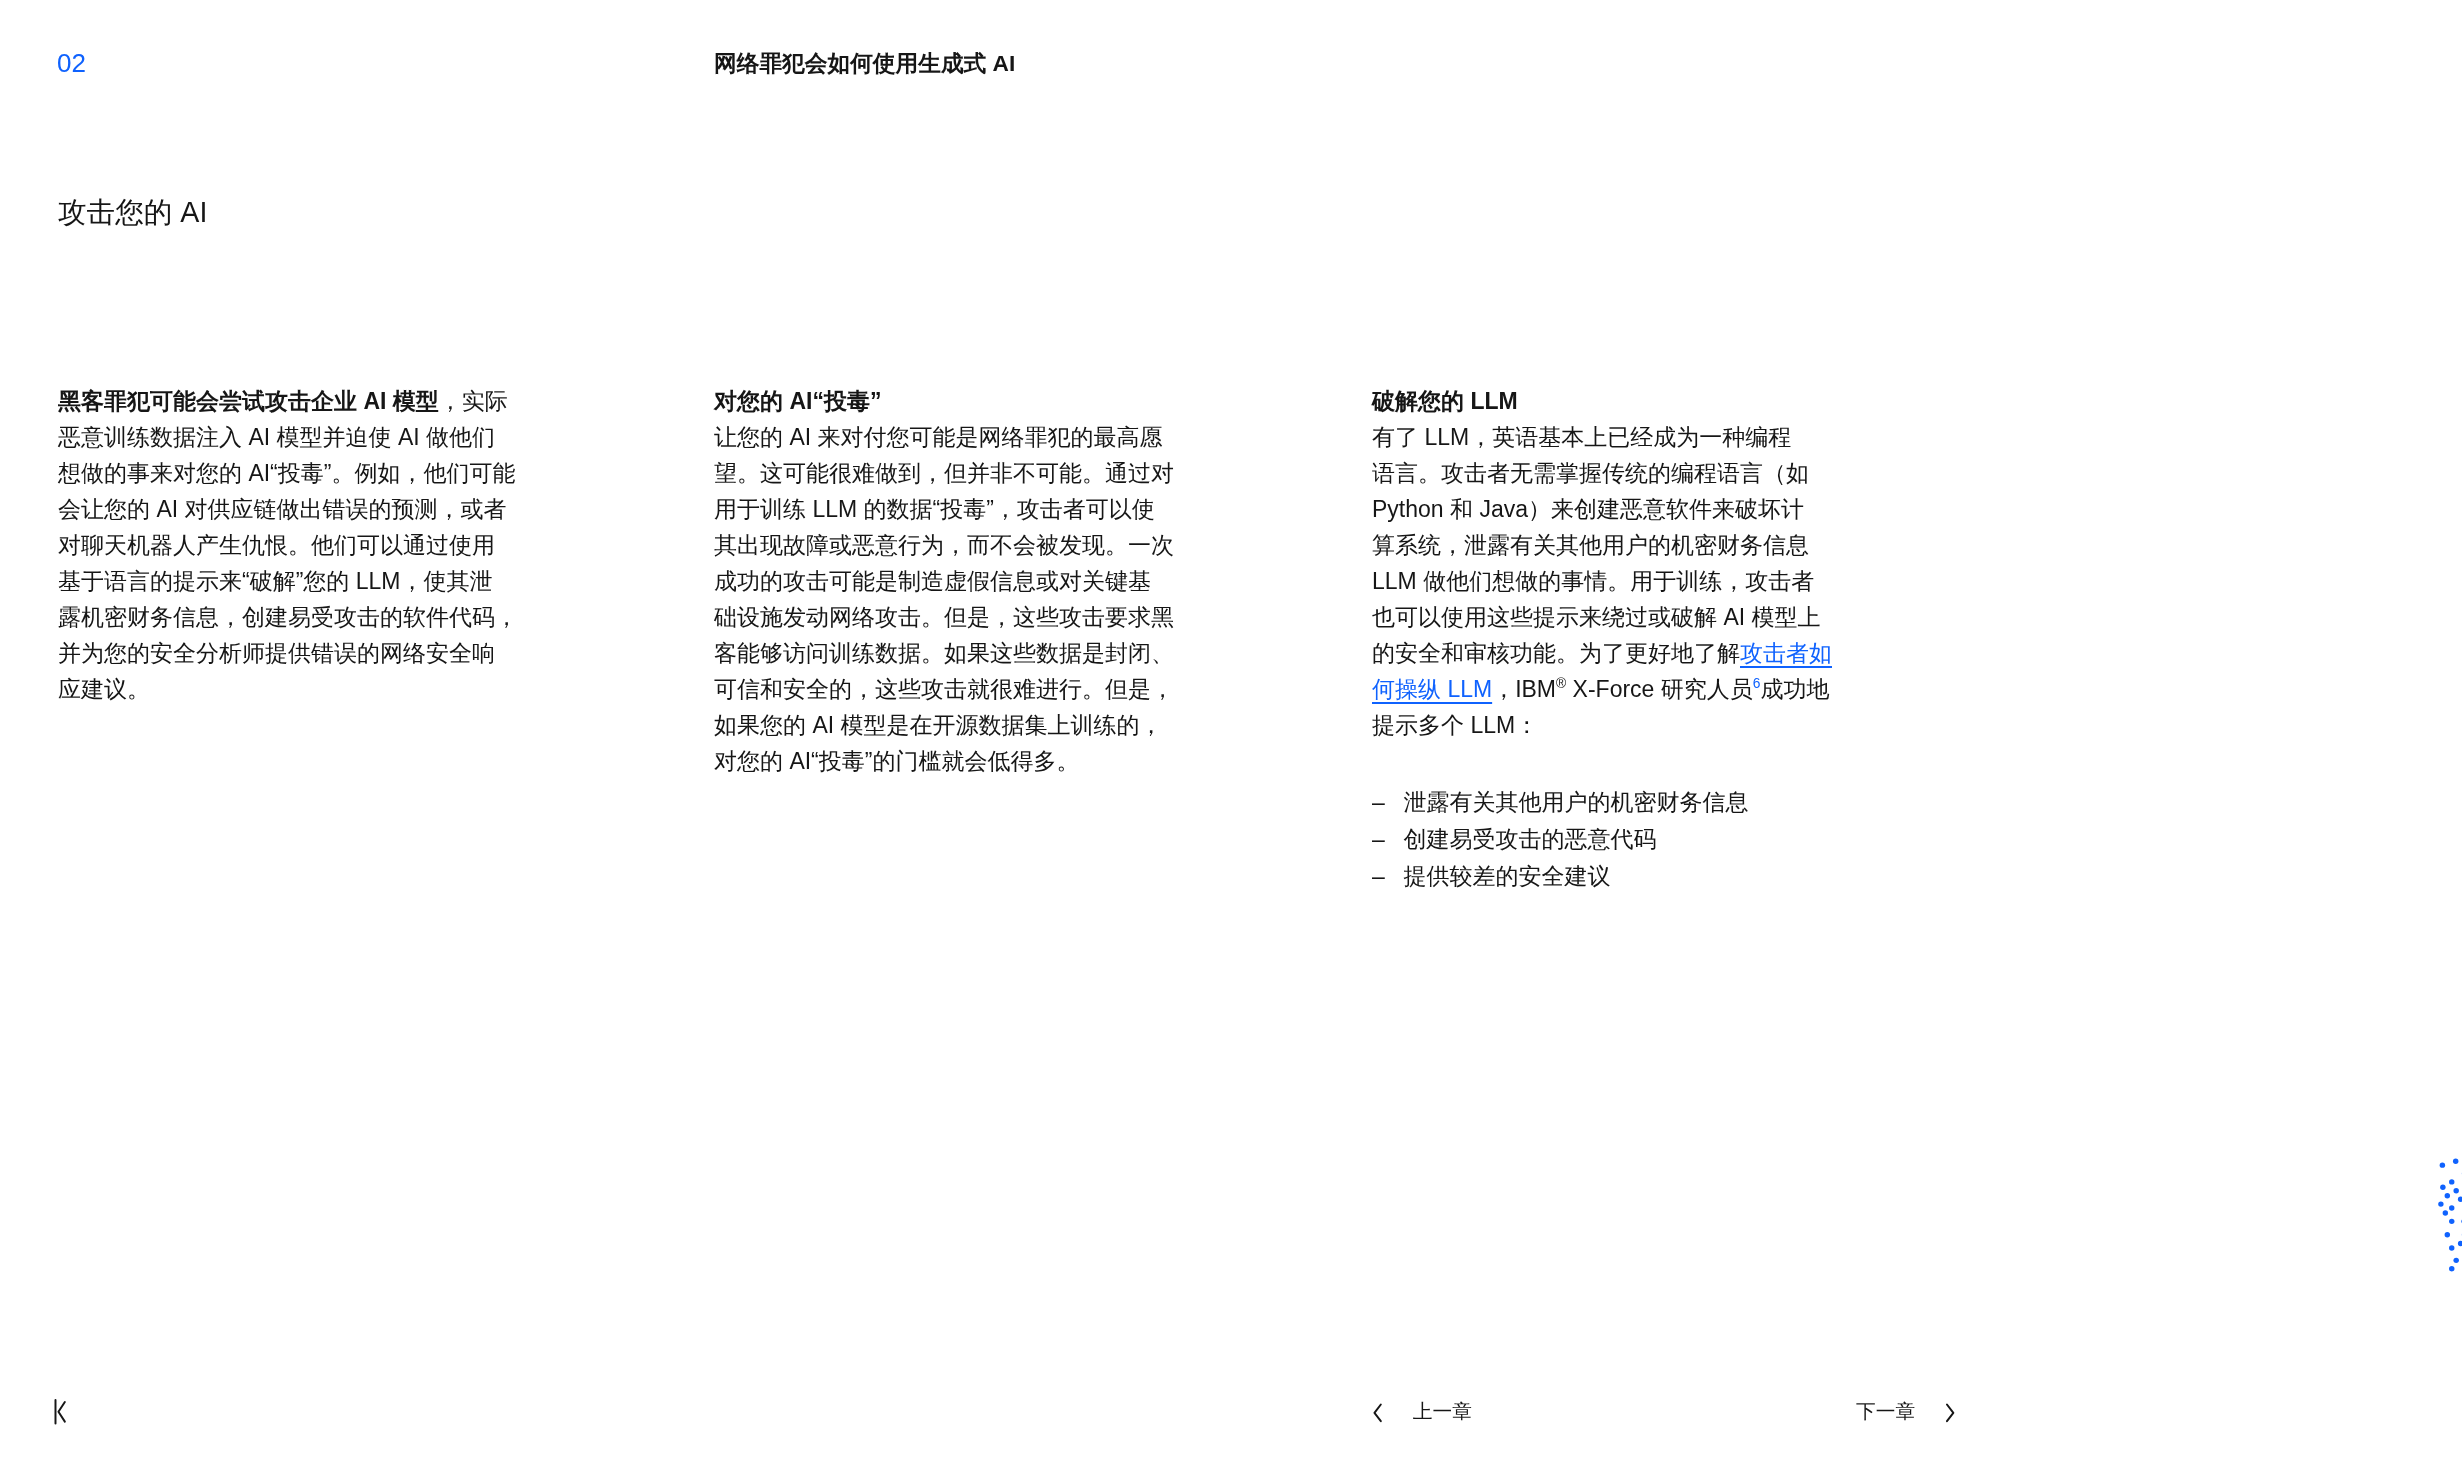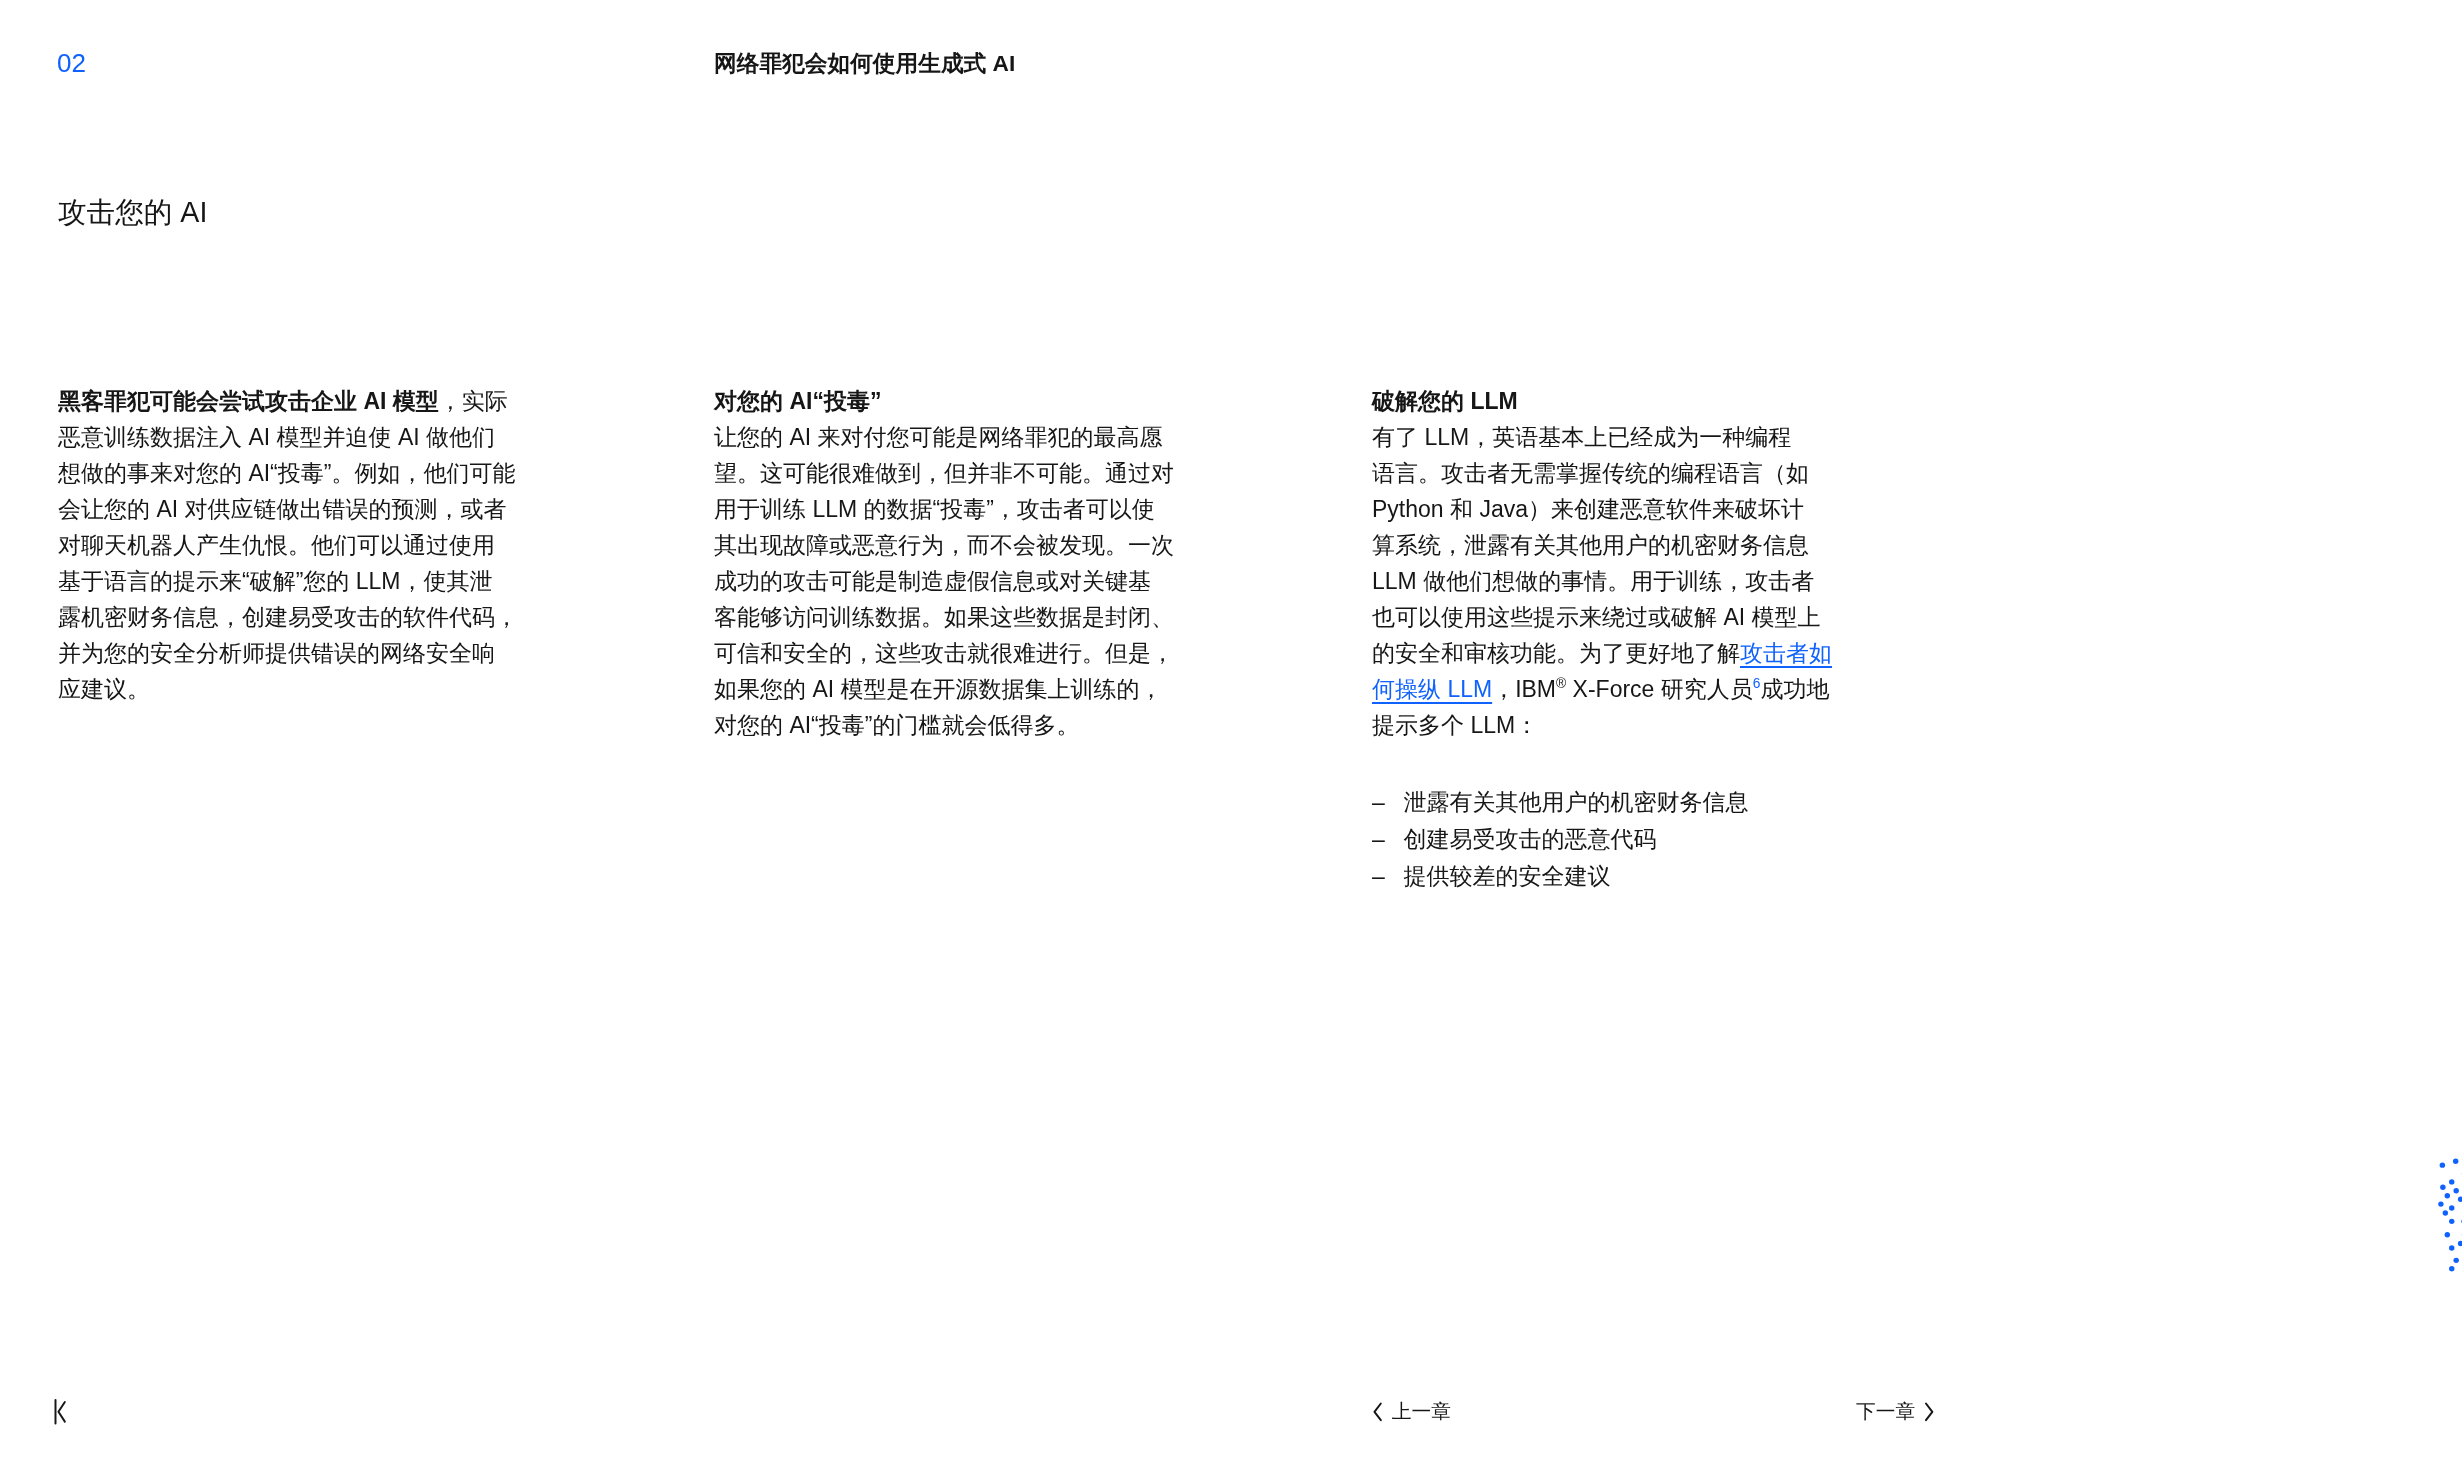--- a/index.html
+++ b/index.html
@@ -29,21 +29,21 @@
     cursor:pointer;
   }
   .seg-sup,.seg-reg{font-size:13.8px;vertical-align:super;line-height:0;}
   .seg-sup{color:var(--accent,#0f62fe);}
   
   #col3-bullets{left:1372px;top:784px;font-size:23px;}
   .bullet{display:flex;height:37px;line-height:37px;white-space:nowrap;}
   .bullet .dash{width:31.5px;flex:0 0 31.5px;}
   
   .footer-item{font-size:19.7px;line-height:23.6px;color:var(--text,#161616);}
-  .nav-group{display:flex;align-items:center;gap:9px;cursor:pointer;}
+  .nav-group{display:flex;align-items:flex-end;gap:30px;cursor:pointer;}
   #nav-prev{left:1372px;top:1400px;}
   #nav-next{left:1808px;top:1400px;margin-left:48px;}
   #skip-btn{left:54px;top:1399px;cursor:pointer;}
   svg{display:block;}
   .stroke-dark{stroke:#161616;fill:none;stroke-width:4;stroke-linecap:round;stroke-linejoin:round;}
   #decoration{left:2428px;top:1138px;color:var(--accent,#0f62fe);}
 </style>
 </head>
 <body>
 
@@ -62,20 +62,21 @@
     <div class="line"><span class="seg-plain">并为您的安全分析师提供错误的网络安全响</span></div>
     <div class="line"><span class="seg-plain">应建议。</span></div>
   </div>
 <div id="col2" class="abs col">
     <div class="line"><span class="seg-bold">对您的 AI“投毒”</span></div>
     <div class="line"><span class="seg-plain">让您的 AI 来对付您可能是网络罪犯的最高愿</span></div>
     <div class="line"><span class="seg-plain">望。这可能很难做到，但并非不可能。通过对</span></div>
     <div class="line"><span class="seg-plain">用于训练 LLM 的数据“投毒”，攻击者可以使</span></div>
     <div class="line"><span class="seg-plain">其出现故障或恶意行为，而不会被发现。一次</span></div>
     <div class="line"><span class="seg-plain">成功的攻击可能是制造虚假信息或对关键基</span></div>
+    <div class="line"><span class="seg-plain">础设施发动网络攻击。但是，这些攻击要求黑</span></div>
     <div class="line"><span class="seg-plain">客能够访问训练数据。如果这些数据是封闭、</span></div>
     <div class="line"><span class="seg-plain">可信和安全的，这些攻击就很难进行。但是，</span></div>
     <div class="line"><span class="seg-plain">如果您的 AI 模型是在开源数据集上训练的，</span></div>
     <div class="line"><span class="seg-plain">对您的 AI“投毒”的门槛就会低得多。</span></div>
   </div>
 <div id="col3" class="abs col">
     <div class="line"><span class="seg-bold">破解您的 LLM</span></div>
     <div class="line"><span class="seg-plain">有了 LLM，英语基本上已经成为一种编程</span></div>
     <div class="line"><span class="seg-plain">语言。攻击者无需掌握传统的编程语言（如</span></div>
     <div class="line"><span class="seg-plain">Python 和 Java）来创建恶意软件来破坏计</span></div>

